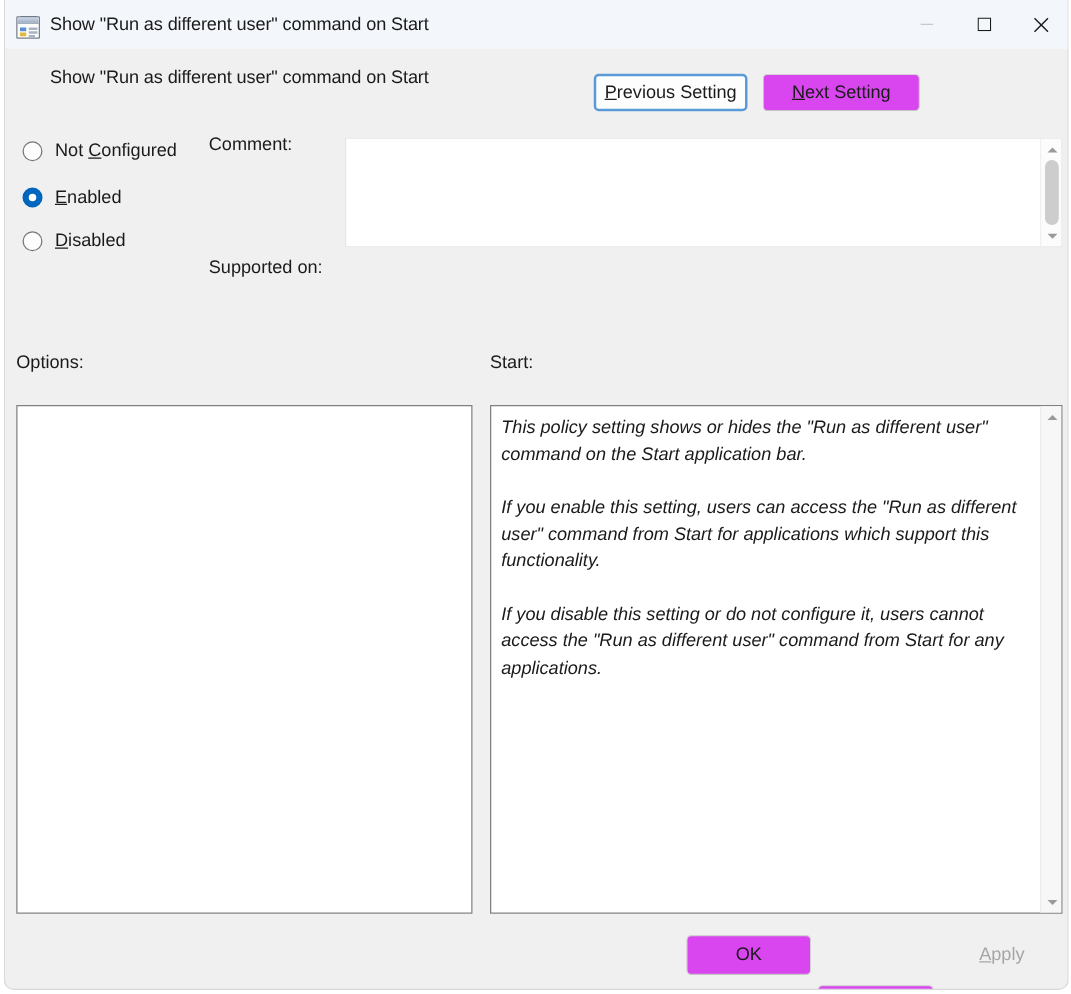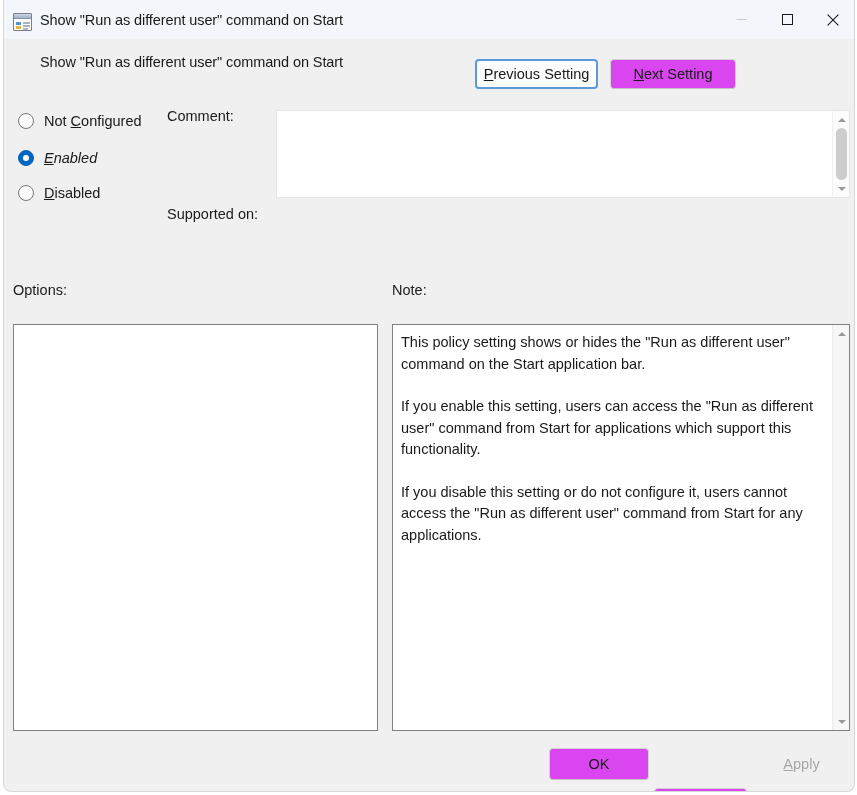--- a/index.html
+++ b/index.html
@@ -124,21 +124,21 @@
   #next-setting-btn { position: absolute; left: 606px; top: 59px; width: 126px; height: 30px; }
 
   
   .radio-row {
     position: absolute;
     display: flex; align-items: center;
     font-size: 14.5px; color: #1a1a1a;
     white-space: nowrap;
   }
   #radio-not-configured { left: 14px; top: 113px; }
-  #radio-enabled        { left: 14px; top: 150px; font-style: italic; }
+  #radio-enabled        { left: 14px; top: 150px; }
   #radio-disabled       { left: 14px; top: 185px; }
 
   .radio-mark {
     width: 16px; height: 16px;
     border-radius: 50%;
     border: 1.4px solid #757575;
     background: #fdfdfd;
     margin-right: 10px;
     flex: 0 0 auto;
     position: relative;
@@ -234,20 +234,21 @@
     background: #ffffff;
     border: 1px solid #808080;
   }
   #help-text {
     position: absolute;
     left: 8px; top: 7px;
     width: 418px;
     font-size: 14.5px;
     line-height: 21.5px;
     color: #1a1a1a;
+    font-style: italic;
   }
   #help-text p { margin: 0 0 21px 0; }
   #help-text p:last-child { margin-bottom: 0; }
 
   
   #ok-btn     { position: absolute; left: 545px; top: 748px; width: 100px; height: 32px; }
   #cancel-btn { position: absolute; left: 650px; top: 748px; width: 93px; height: 32px; margin-top: 40px; }
   #apply-btn  { position: absolute; left: 748px; top: 748px; width: 99px; height: 32px; background: #f0f0f0; border-color: #f0f0f0; }
 </style>
 </head>
@@ -323,21 +324,21 @@
       <div class="sb-thumb" style="top:17px; bottom:17px;"></div>
       <div class="sb-arrow down">
           <i></i>
         </div>
     </div>
   </div>
 
   <div class="lbl" id="supported-label">Supported on:</div>
 
   <div class="lbl" id="options-label">Options:</div>
-  <div class="lbl" id="help-label">Note:</div>
+  <div class="lbl" id="help-label">Start:</div>
 
   <div id="options-panel">
     <div style="position:absolute;left:8px;top:6px;font-size:14.5px;"></div>
   </div>
 
   <div id="help-panel">
     <div id="help-text">
       <p>This policy setting shows or hides the "Run as different user" command on the Start application bar.</p>
       <p>If you enable this setting, users can access the "Run as different user" command from Start for applications which support this functionality.</p>
       <p>If you disable this setting or do not configure it, users cannot access the "Run as different user" command from Start for any applications.</p>

